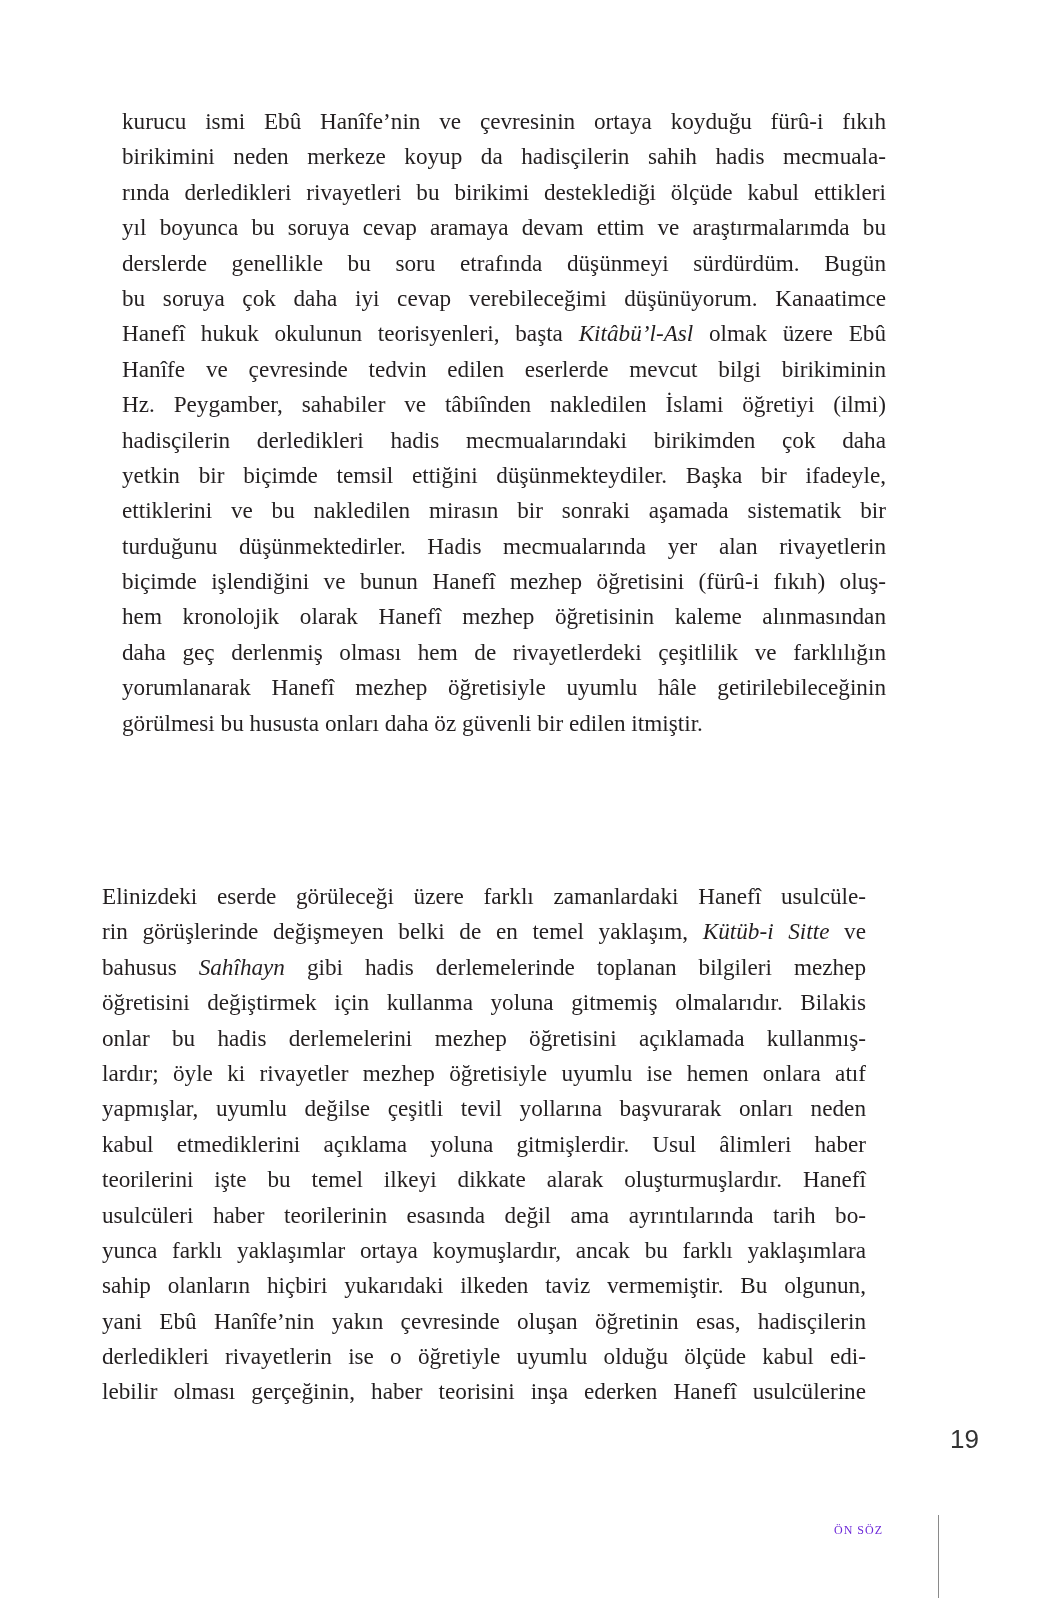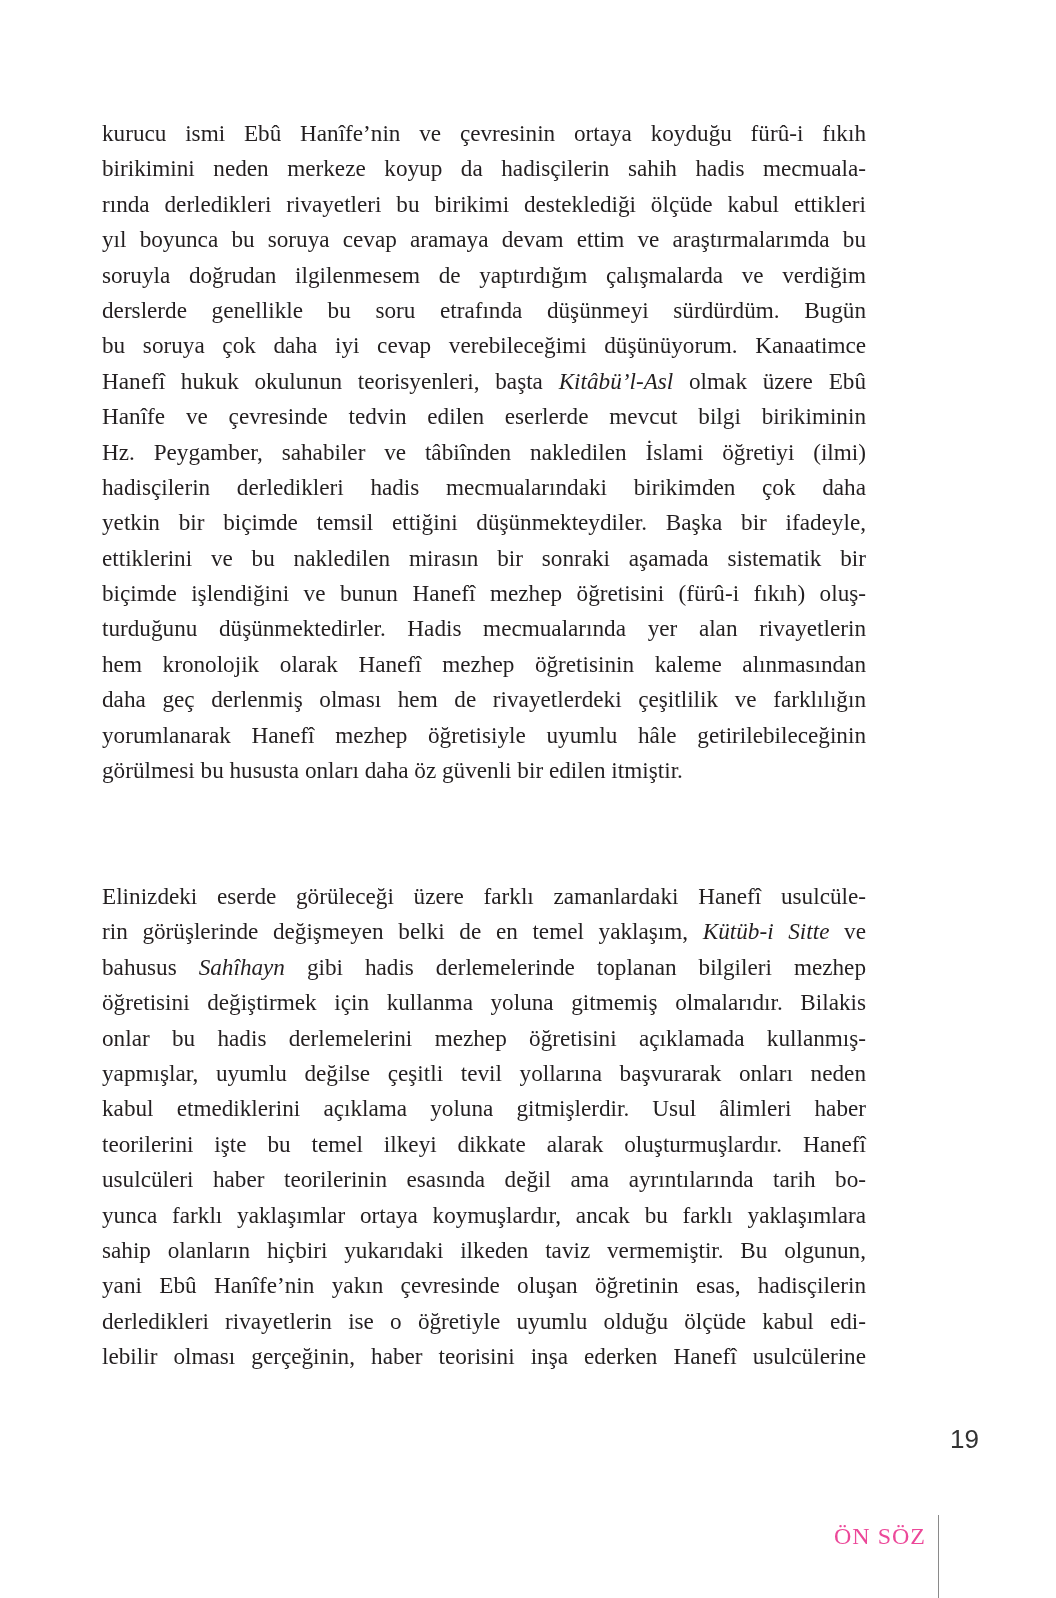--- a/index.html
+++ b/index.html
@@ -16,30 +16,30 @@
     .line {
       display: block;
       height: 35.4px;
       line-height: 35.4px;
       white-space: nowrap;
       text-align: justify;
       text-align-last: justify;
     }
     .line.last { text-align-last: left; }
     .line i { font-style: italic; }
-    #para-1 { top: 116px; }
+    #para-1 { top: 104px; margin-left: 20px; }
     #para-2 { top: 879px; }
     .footer-label {
       position: absolute;
       left: 834px;
       top: 1523px;
       font-family: "Liberation Serif", "DejaVu Serif", serif;
-      font-size: 24px;
+      font-size: 12px;
       letter-spacing: 1px;
-      color: #ec4899;
+      color: #6d28d9;
     }
     .footer-divider {
       position: absolute;
       left: 938px;
       top: 1515px;
       width: 1px;
       height: 83px;
       background: #8a8a8a;
     }
     .footer-page-number {
@@ -53,42 +53,42 @@
   </style>
 </head>
 <body>
 
 <div class="page">
   <div class="text-block" id="para-1">
       <span class="line"><span>kurucu ismi Ebû Hanîfe’nin ve çevresinin ortaya koyduğu fürû-i fıkıh</span></span>
       <span class="line"><span>birikimini neden merkeze koyup da hadisçilerin sahih hadis mecmuala-</span></span>
       <span class="line"><span>rında derledikleri rivayetleri bu birikimi desteklediği ölçüde kabul ettikleri</span></span>
       <span class="line"><span>yıl boyunca bu soruya cevap aramaya devam ettim ve araştırmalarımda bu</span></span>
-      <span class="line"><span>soruyla doğrudan ilgilenmesem de yaptırdığım çalışmalarda ve verdiğim</span></span>
       <span class="line"><span>derslerde genellikle bu soru etrafında düşünmeyi sürdürdüm. Bugün</span></span>
       <span class="line"><span>bu soruya çok daha iyi cevap verebileceğimi düşünüyorum. Kanaatimce</span></span>
       <span class="line"><span>Hanefî hukuk okulunun teorisyenleri, başta </span><i>Kitâbü’l-Asl</i><span> olmak üzere Ebû</span></span>
       <span class="line"><span>Hanîfe ve çevresinde tedvin edilen eserlerde mevcut bilgi birikiminin</span></span>
       <span class="line"><span>Hz. Peygamber, sahabiler ve tâbiînden nakledilen İslami öğretiyi (ilmi)</span></span>
       <span class="line"><span>hadisçilerin derledikleri hadis mecmualarındaki birikimden çok daha</span></span>
       <span class="line"><span>yetkin bir biçimde temsil ettiğini düşünmekteydiler. Başka bir ifadeyle,</span></span>
       <span class="line"><span>ettiklerini ve bu nakledilen mirasın bir sonraki aşamada sistematik bir</span></span>
+      <span class="line"><span>turduğunu düşünmektedirler. Hadis mecmualarında yer alan rivayetlerin</span></span>
       <span class="line"><span>biçimde işlendiğini ve bunun Hanefî mezhep öğretisini (fürû-i fıkıh) oluş-</span></span>
-      <span class="line"><span>turduğunu düşünmektedirler. Hadis mecmualarında yer alan rivayetlerin</span></span>
       <span class="line"><span>hem kronolojik olarak Hanefî mezhep öğretisinin kaleme alınmasından</span></span>
       <span class="line"><span>daha geç derlenmiş olması hem de rivayetlerdeki çeşitlilik ve farklılığın</span></span>
       <span class="line"><span>yorumlanarak Hanefî mezhep öğretisiyle uyumlu hâle getirilebileceğinin</span></span>
       <span class="line last"><span>görülmesi bu hususta onları daha öz güvenli bir edilen itmiştir.</span></span>
     </div>
   <div class="text-block" id="para-2">
       <span class="line"><span>Elinizdeki eserde görüleceği üzere farklı zamanlardaki Hanefî usulcüle-</span></span>
       <span class="line"><span>rin görüşlerinde değişmeyen belki de en temel yaklaşım, </span><i>Kütüb-i Sitte</i><span> ve</span></span>
       <span class="line"><span>bahusus </span><i>Sahîhayn</i><span> gibi hadis derlemelerinde toplanan bilgileri mezhep</span></span>
       <span class="line"><span>öğretisini değiştirmek için kullanma yoluna gitmemiş olmalarıdır. Bilakis</span></span>
       <span class="line"><span>onlar bu hadis derlemelerini mezhep öğretisini açıklamada kullanmış-</span></span>
+      <span class="line"><span>lardır; öyle ki rivayetler mezhep öğretisiyle uyumlu ise hemen onlara atıf</span></span>
       <span class="line"><span>yapmışlar, uyumlu değilse çeşitli tevil yollarına başvurarak onları neden</span></span>
       <span class="line"><span>kabul etmediklerini açıklama yoluna gitmişlerdir. Usul âlimleri haber</span></span>
       <span class="line"><span>teorilerini işte bu temel ilkeyi dikkate alarak oluşturmuşlardır. Hanefî</span></span>
       <span class="line"><span>usulcüleri haber teorilerinin esasında değil ama ayrıntılarında tarih bo-</span></span>
       <span class="line"><span>yunca farklı yaklaşımlar ortaya koymuşlardır, ancak bu farklı yaklaşımlara</span></span>
       <span class="line"><span>sahip olanların hiçbiri yukarıdaki ilkeden taviz vermemiştir. Bu olgunun,</span></span>
       <span class="line"><span>yani Ebû Hanîfe’nin yakın çevresinde oluşan öğretinin esas, hadisçilerin</span></span>
       <span class="line"><span>derledikleri rivayetlerin ise o öğretiyle uyumlu olduğu ölçüde kabul edi-</span></span>
       <span class="line"><span>lebilir olması gerçeğinin, haber teorisini inşa ederken Hanefî usulcülerine</span></span>
     </div>

